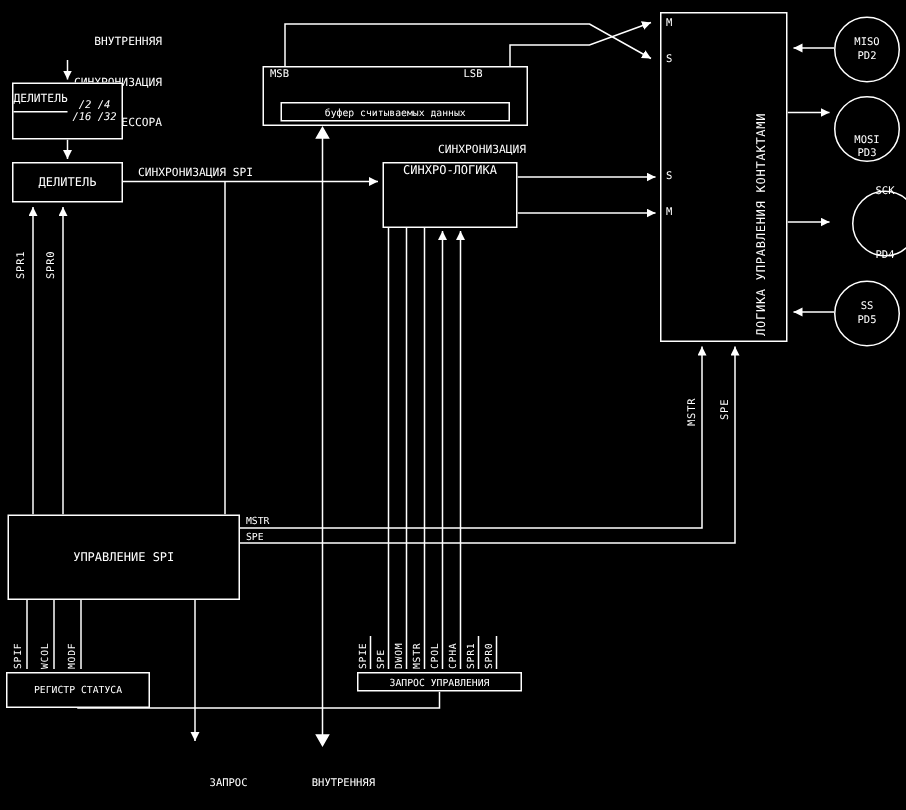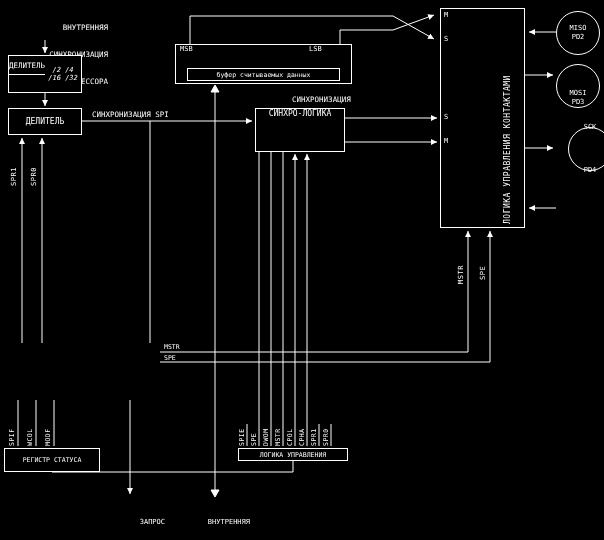--- a/index.html
+++ b/index.html
@@ -129,41 +129,46 @@
     <div>PD2</div>
   </div>
   <div class="circle" style="left:556px;top:64px;justify-content:flex-end;">
     <div>MOSI</div>
     <div>PD3</div>
   </div>
   <div class="circle" style="left:568px;top:127px;gap:34px;">
     <div>SCK</div>
     <div>PD4</div>
   </div>
+  <div class="circle" style="left:556px;top:187px;">
+    <div>SS</div>
+    <div>PD5</div>
+  </div>
 
   <div class="vlbl f7" style="left:457px;top:248px;height:36px;">MSTR</div>
   <div class="vlbl f7" style="left:479px;top:250px;height:30px;">SPE</div>
 
+  <div class="box f8" style="left:5px;top:343px;width:155px;height:57px;">УПРАВЛЕНИЕ SPI</div>
   <div class="lbl f65" style="left:164px;top:344px;">MSTR</div>
   <div class="lbl f65" style="left:164px;top:355px;">SPE</div>
 
   <div class="vlbl f65" style="left:8px;top:412px;height:34px;">SPIF</div>
   <div class="vlbl f65" style="left:26px;top:412px;height:34px;">WCOL</div>
   <div class="vlbl f65" style="left:44px;top:412px;height:34px;">MODF</div>
   <div class="box f65" style="left:4px;top:448px;width:96px;height:24px;">РЕГИСТР СТАТУСА</div>
 
   <div class="vlbl f65" style="left:238px;top:410px;height:36px;">SPIE</div>
   <div class="vlbl f65" style="left:250px;top:410px;height:36px;">SPE</div>
   <div class="vlbl f65" style="left:262px;top:410px;height:36px;">DWOM</div>
   <div class="vlbl f65" style="left:274px;top:410px;height:36px;">MSTR</div>
   <div class="vlbl f65" style="left:286px;top:410px;height:36px;">CPOL</div>
   <div class="vlbl f65" style="left:298px;top:410px;height:36px;">CPHA</div>
   <div class="vlbl f65" style="left:310px;top:410px;height:36px;">SPR1</div>
   <div class="vlbl f65" style="left:322px;top:410px;height:36px;">SPR0</div>
-  <div class="box f65" style="left:238px;top:448px;width:110px;height:13px;">ЛОГИКА УПРАВЛЕНИЯ</div>
+  <div class="box f65" style="left:238px;top:448px;width:110px;height:13px;">ЗАПРОС УПРАВЛЕНИЯ</div>
 
   <div class="lbl f7 center" style="left:95px;top:501px;width:70px;">
     <div>ЗАПРОС</div>
     
   </div>
   <div class="lbl f7 center" style="left:180px;top:501px;width:70px;">
     <div>ВНУТРЕННЯЯ</div>
     
     
   </div>

